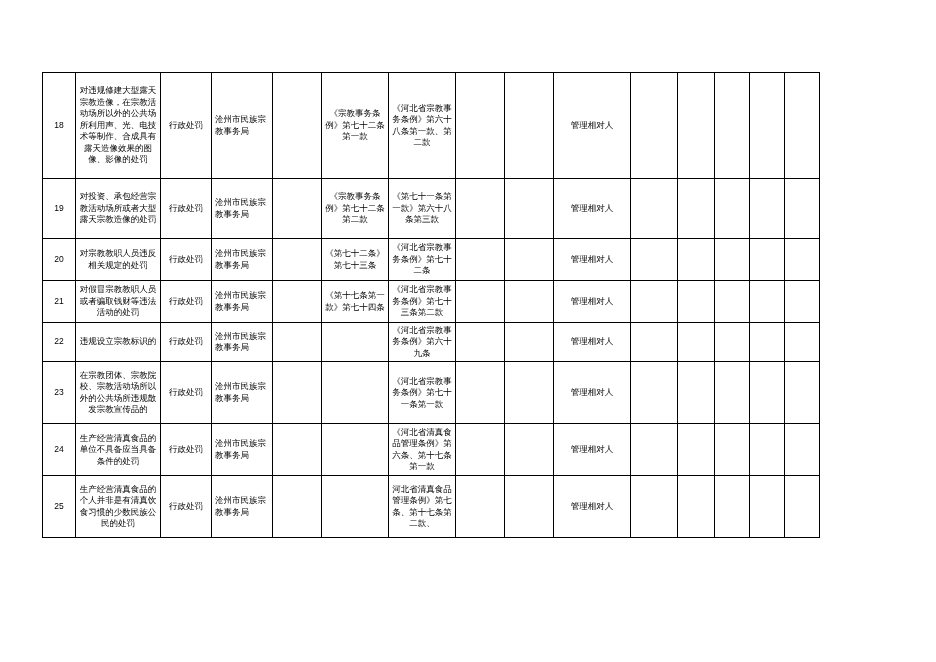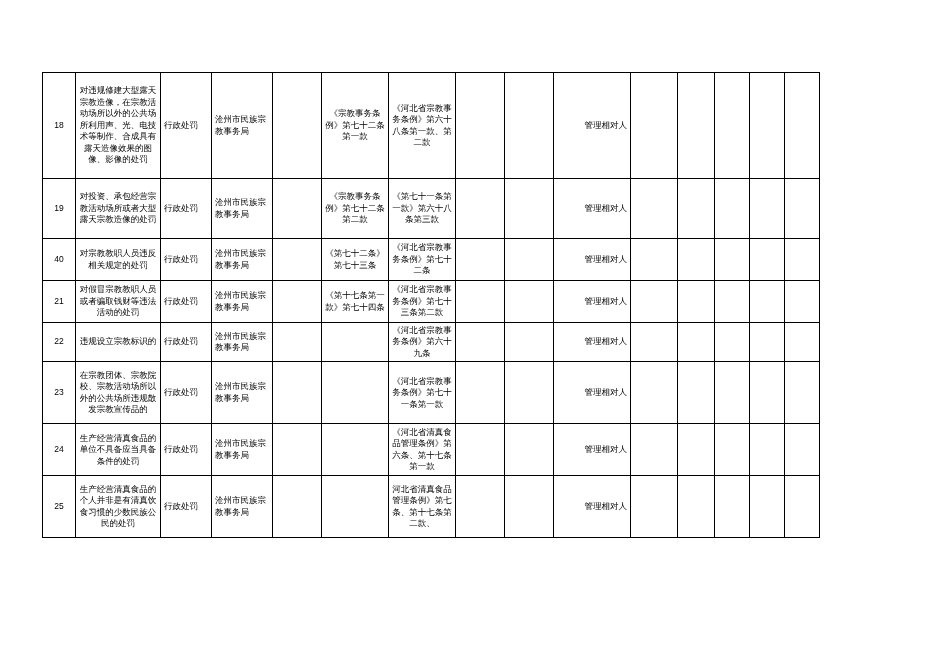--- a/index.html
+++ b/index.html
@@ -43,20 +43,21 @@
   }
   td.c-idx {
     text-align: center;
     width: 26px;
   }
   td.c-name {
     text-align: center;
     width: 78px;
   }
   td.c-type {
+    text-align: center;
     width: 44px;
     margin-left: 20px;
   }
   td.c-org {
     text-align: left;
     width: 54px;
   }
   td.c-blank1 {
     width: 42px;
   }
@@ -64,21 +65,21 @@
     text-align: center;
     width: 60px;
   }
   td.c-law2 {
     text-align: center;
     width: 60px;
   }
   td.c-b2 { width: 42px; }
   td.c-b3 { width: 42px; }
   td.c-obj {
-    text-align: right;
+    text-align: center;
     width: 70px;
   }
   td.c-b4 { width: 40px; }
   td.c-b5 { width: 30px; }
   td.c-b6 { width: 28px; }
   td.c-b7 { width: 28px; }
   td.c-b8 { width: 28px; }
 </style>
 </head>
 <body>
@@ -118,21 +119,21 @@
           <td class="c-b3"></td>
           <td class="c-obj">管理相对人</td>
           <td class="c-b4"></td>
           <td class="c-b5"></td>
           <td class="c-b6"></td>
           <td class="c-b7"></td>
           <td class="c-b8"></td>
         </tr>
 
         <tr style="height:42px">
-          <td class="c-idx">40</td>
+          <td class="c-idx">20</td>
           <td class="c-name">对宗教教职人员违反相关规定的处罚</td>
           <td class="c-type">行政处罚</td>
           <td class="c-org">沧州市民族宗教事务局</td>
           <td class="c-blank1"></td>
           <td class="c-law1">《第七十二条》第七十三条</td>
           <td class="c-law2">《河北省宗教事务条例》第七十二条</td>
           <td class="c-b2"></td>
           <td class="c-b3"></td>
           <td class="c-obj">管理相对人</td>
           <td class="c-b4"></td>

